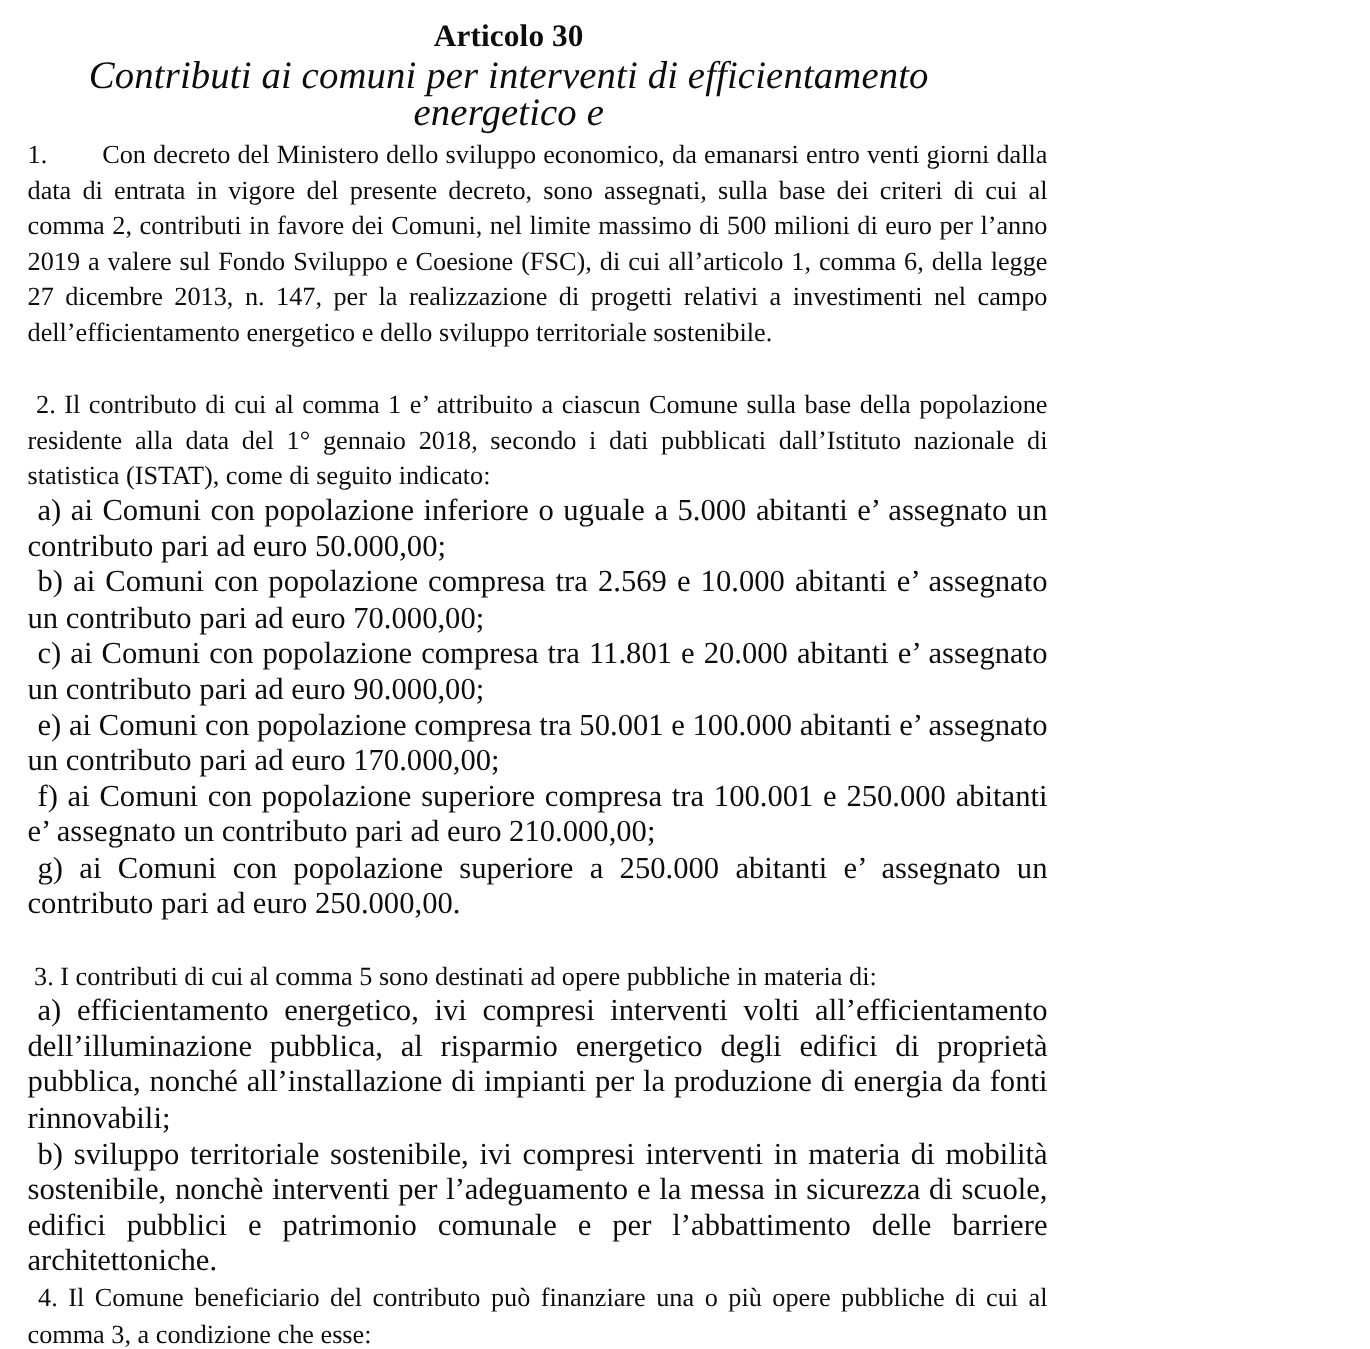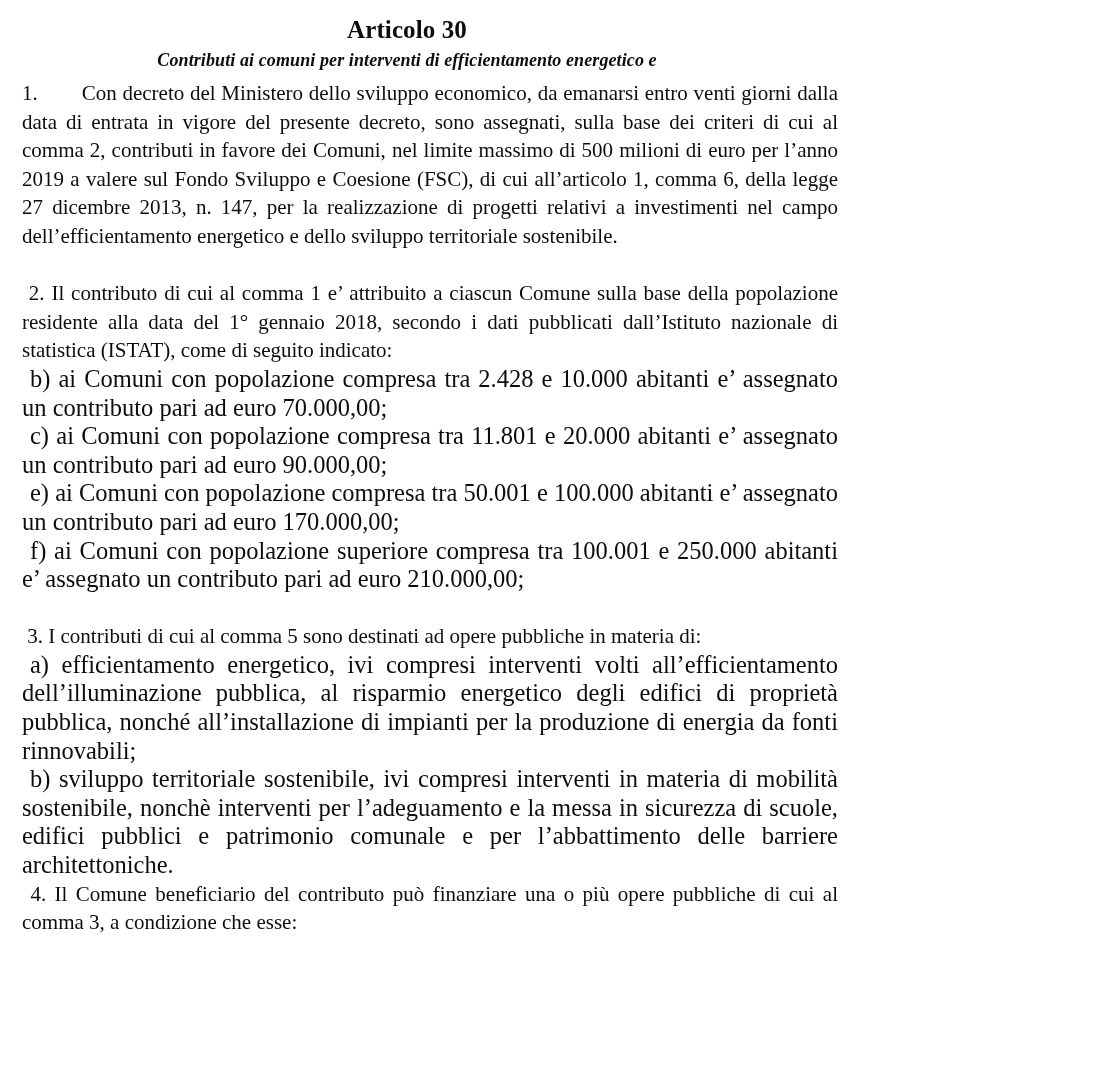--- a/index.html
+++ b/index.html
@@ -33,23 +33,23 @@
   .doc-heading .art-title {
     display: block;
     font-weight: bold;
     font-style: normal;
     font-size: 25px;
     line-height: 31px;
     letter-spacing: .1px;
   }
   .doc-heading .art-subtitle {
     display: block;
-    font-weight: bold;
+    font-weight: normal;
     font-style: italic;
-    font-size: 18px;
+    font-size: 31px;
     line-height: 30px;
     letter-spacing: .1px;
   }
 
   
   .body-block {
     margin: 0;
   }
   p.para {
     margin: 0;
@@ -101,24 +101,26 @@
   </div>
 
   <div class="body-block">
 
     <p class="para"><span class="numlead">1.</span><span class="tabgap"></span><span>Con decreto del Ministero dello sviluppo economico, da emanarsi entro venti giorni dalla data di entrata in vigore del presente decreto, sono assegnati, sulla base dei criteri di cui al comma 2, contributi in favore dei Comuni, nel limite massimo di 500 milioni di euro per l’anno 2019 a valere sul Fondo Sviluppo e Coesione (FSC), di cui all’articolo 1, comma 6, della legge 27 dicembre 2013, n. 147, per la realizzazione di progetti relativi a investimenti nel campo dell’efficientamento energetico e dello sviluppo territoriale sostenibile.</span></p>
 
     <div class="spacer-line"></div>
 
     <p class="para lead-space">2. Il contributo di cui al comma 1 e’ attribuito a ciascun Comune sulla base della popolazione residente alla data del 1° gennaio 2018, secondo i dati pubblicati dall’Istituto nazionale di statistica (ISTAT), come di seguito indicato:</p>
 
-    <p class="item">b) ai Comuni con popolazione compresa tra 2.428 e 10.000 abitanti e’ assegnato un contributo pari ad euro 70.000,00;</p>
+    <p class="item">a) ai Comuni con popolazione inferiore o uguale a 5.000 abitanti e’ assegnato un contributo pari ad euro 50.000,00;</p>
+    <p class="item">b) ai Comuni con popolazione compresa tra 2.569 e 10.000 abitanti e’ assegnato un contributo pari ad euro 70.000,00;</p>
     <p class="item">c) ai Comuni con popolazione compresa tra 11.801 e 20.000 abitanti e’ assegnato un contributo pari ad euro 90.000,00;</p>
     <p class="item">e) ai Comuni con popolazione compresa tra 50.001 e 100.000 abitanti e’ assegnato un contributo pari ad euro 170.000,00;</p>
     <p class="item">f) ai Comuni con popolazione superiore compresa tra 100.001 e 250.000 abitanti e’ assegnato un contributo pari ad euro 210.000,00;</p>
+    <p class="item">g) ai Comuni con popolazione superiore a 250.000 abitanti e’ assegnato un contributo pari ad euro 250.000,00.</p>
 
     <div class="spacer-line"></div>
 
     <p class="para lead-space">3. I contributi di cui al comma 5 sono destinati ad opere pubbliche in materia di:</p>
 
     <p class="item">a) efficientamento energetico, ivi compresi interventi volti all’efficientamento dell’illuminazione pubblica, al risparmio energetico degli edifici di proprietà pubblica, nonché all’installazione di impianti per la produzione di energia da fonti rinnovabili;</p>
     <p class="item">b) sviluppo territoriale sostenibile, ivi compresi interventi in materia di mobilità sostenibile, nonchè interventi per l’adeguamento e la messa in sicurezza di scuole, edifici pubblici e patrimonio comunale e per l’abbattimento delle barriere architettoniche.</p>
 
     <p class="para lead-space">4. Il Comune beneficiario del contributo può finanziare una o più opere pubbliche di cui al comma 3, a condizione che esse:</p>
 

